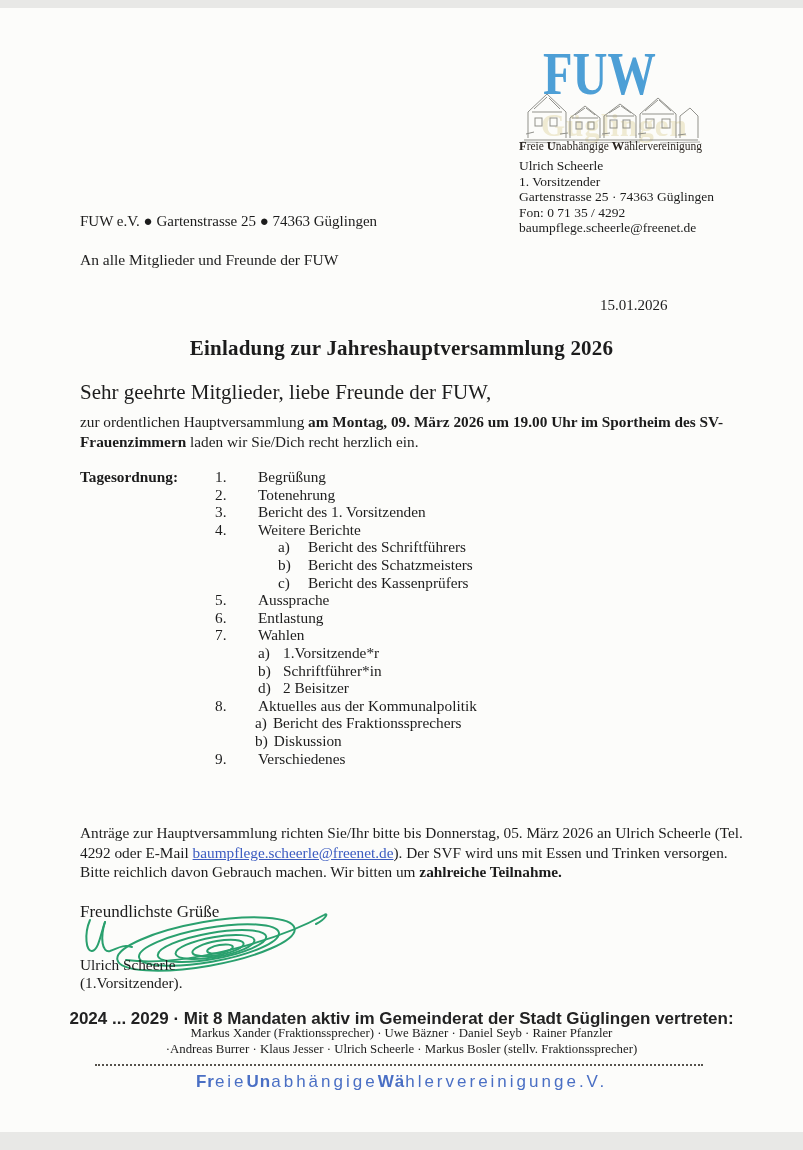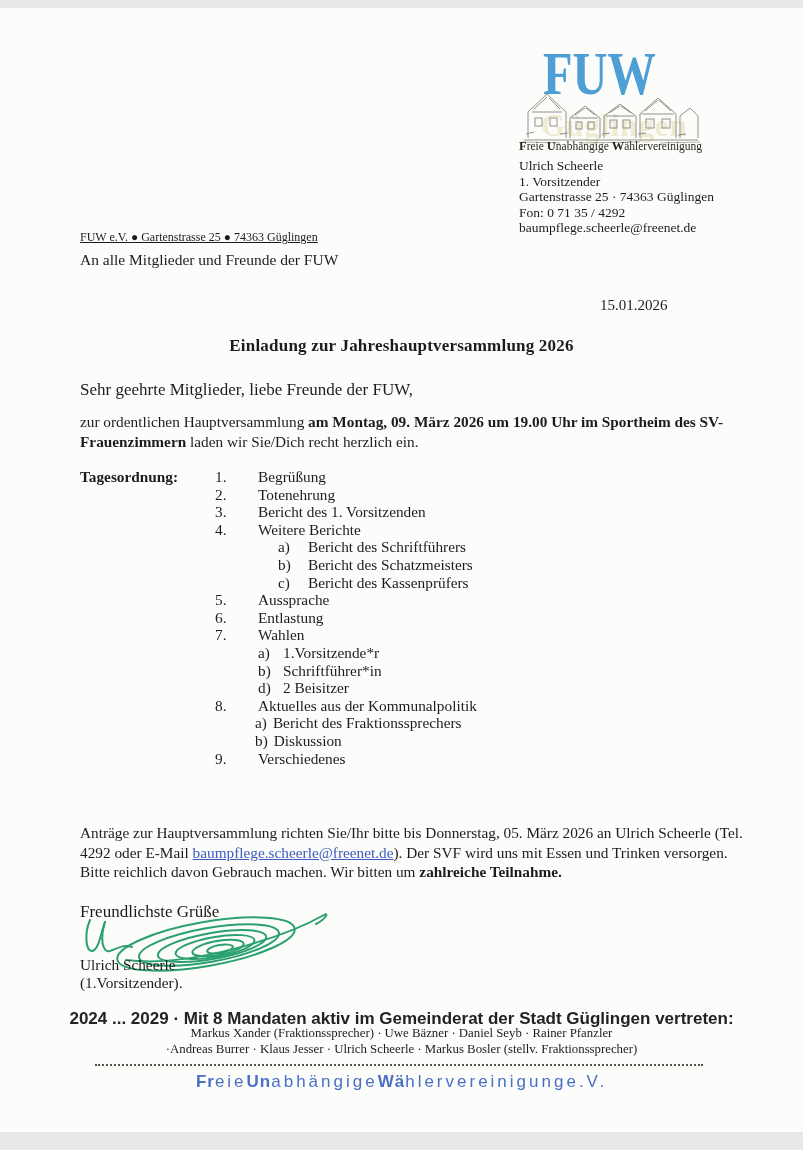--- a/index.html
+++ b/index.html
@@ -23,25 +23,25 @@
   .sketch{ left:520px; top:68px; z-index:2; }
   .watermark{
     left:541px; top:100px; z-index:1; font-size:31px; font-weight:bold;
     color:var(--watermark); letter-spacing:1px;
   }
   .tagline{ left:519px; top:131px; font-size:11.5px; color:#2a2520; z-index:4; }
   .tagline b{font-size:12.5px;}
   .contact{ left:519px; top:150px; font-size:13.5px; line-height:15.6px; }
 
   
-  .sender{ left:80px; top:222px; font-size:12px;text-decoration:underline; }
+  .sender{ left:80px; top:205px; font-size:15px; }
   .recipient{ left:80px; top:243px; font-size:15.5px; }
   .date{ left:600px; top:289px; font-size:15px; }
-  .title{ left:0; top:328px; width:100%; text-align:center; font-size:17px; font-weight:bold; letter-spacing:.2px;font-family:Liberation Serif, serif;}
-  .salutation{ left:80px; top:372px; font-size:17px; }
+  .title{ left:0; top:328px; width:100%; text-align:center; font-size:21px; font-weight:bold; letter-spacing:.2px;font-family:Liberation Serif, serif;}
+  .salutation{ left:80px; top:372px; font-size:21px; }
   .intro{ left:80px; top:404px; width:662px; font-size:15.3px; line-height:19.5px; }
 
   
   .agenda-label{ left:80px; top:460px; font-weight:bold; font-size:15.3px; }
   .agenda{ left:215px; top:460px; width:420px; font-size:15.3px; }
   .agenda .row{ line-height:17.6px; white-space:nowrap; }
   .agenda .m{ display:inline-block; }
   .agenda .lvl0 .m{ width:43px; }
   .agenda .lvl1{ padding-left:63px; } .agenda .lvl1 .m{ width:30px; }
   .agenda .lvl2{ padding-left:43px; } .agenda .lvl2 .m{ width:25px; }

